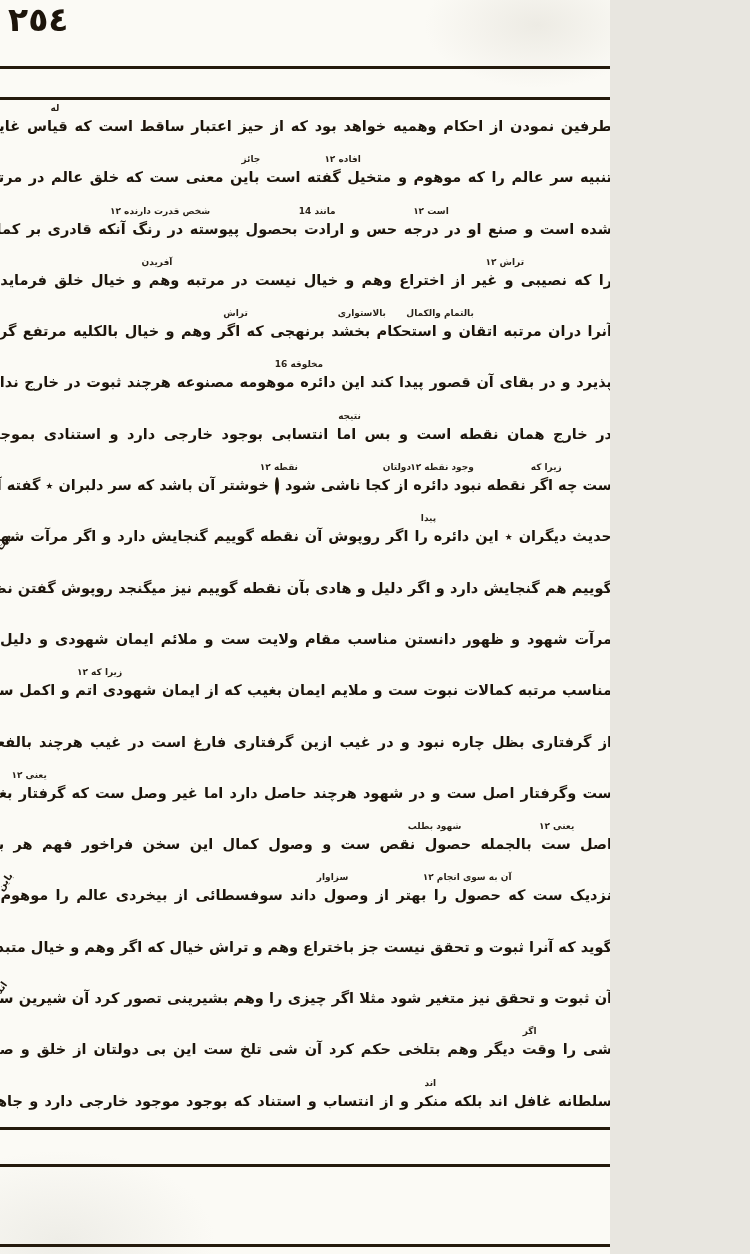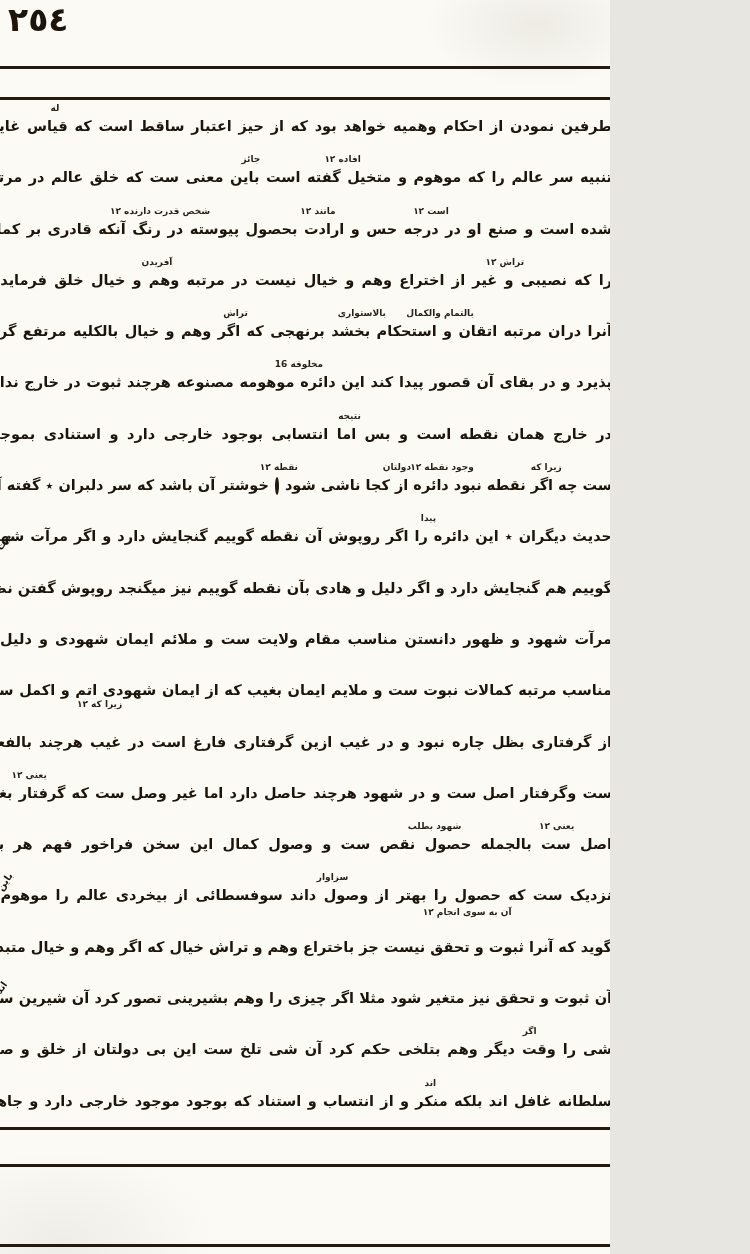--- a/index.html
+++ b/index.html
@@ -63,21 +63,21 @@
         <span class="gloss" style="right: 88%;">له</span>
       </div>
       <div class="tline">
         <span class="ttext">تنبیه سر عالم را که موهوم و متخیل گفته است باین معنی ست که خلق عالم در مرتبه وهم و خیال واقع</span>
         <span class="gloss" style="right: 40%;">افاده ۱۲</span>
         <span class="gloss" style="right: 56%;">جائز</span>
       </div>
       <div class="tline">
         <span class="ttext">شده است و صنع او در درجه حس و ارادت بحصول پیوسته در رنگ آنکه قادری بر کمال دائره موهومه</span>
         <span class="gloss" style="right: 26%;">است ۱۲</span>
-        <span class="gloss" style="right: 44%;">مانند ۱۲</span>
+        <span class="gloss" style="right: 44%;">مانند 14</span>
         <span class="gloss" style="right: 64%;">شخص قدرت دارنده ۱۲</span>
       </div>
       <div class="tline">
         <span class="ttext">را که نصیبی و غیر از اختراع وهم و خیال نیست در مرتبه وهم و خیال خلق فرماید و بصنع کامل خود</span>
         <span class="gloss" style="right: 14%;">تراش ۱۲</span>
         <span class="gloss" style="right: 70%;">آفریدن</span>
       </div>
       <div class="tline">
         <span class="ttext">آنرا دران مرتبه اتقان و استحکام بخشد برنهجی که اگر وهم و خیال بالکلیه مرتفع گردد در ثبوت آن خلل</span>
         <span class="gloss" style="right: 22%;">بالتمام والکمال</span>
@@ -106,37 +106,37 @@
         <span class="gloss" style="right: 28%;">پیدا</span>
       </div>
       <div class="tline">
         <span class="ttext">گوییم هم گنجایش دارد و اگر دلیل و هادی بآن نقطه گوییم نیز میگنجد روپوش گفتن نظر بعوام است و</span>
       </div>
       <div class="tline">
         <span class="ttext">مرآت شهود و ظهور دانستن مناسب مقام ولایت ست و ملائم ایمان شهودی و دلیل و هادی گفتن</span>
       </div>
       <div class="tline">
         <span class="ttext">مناسب مرتبه کمالات نبوت ست و ملایم ایمان بغیب که از ایمان شهودی اتم و اکمل ست چه در شهود</span>
-        <span class="gloss" style="right: 78%; margin-top: 32px;">زیرا که ۱۲</span>
+        <span class="gloss" style="right: 78%;">زیرا که ۱۲</span>
       </div>
       <div class="tline">
         <span class="ttext">از گرفتاری بظل چاره نبود و در غیب ازین گرفتاری فارغ است در غیب هرچند بالفعل حاصل ندارد اما وصل</span>
       </div>
       <div class="tline">
         <span class="ttext">ست وگرفتار اصل ست و در شهود هرچند حاصل دارد اما غیر وصل ست که گرفتار بغیر ست که ظل آن</span>
         <span class="gloss" style="right: 90%;">یعنی ۱۲</span>
       </div>
       <div class="tline">
         <span class="ttext">اصل ست بالجمله حصول نقص ست و وصول کمال این سخن فراخور فهم هر بی سرانجامی نیست بلکه</span>
         <span class="gloss" style="right: 6%;">یعنی ۱۲</span>
         <span class="gloss" style="right: 24%;">شهود بطلب</span>
       </div>
       <div class="tline">
         <span class="ttext">نزدیک ست که حصول را بهتر از وصول داند سوفسطائی از بیخردی عالم را موهوم و متخیل بآن معنی</span>
-        <span class="gloss" style="right: 16%; margin-top: 35px;">آن به سوی انجام ۱۲</span>
+        <span class="gloss" style="right: 16%;">آن به سوی انجام ۱۲</span>
         <span class="gloss" style="right: 42%;">سزاوار</span>
       </div>
       <div class="tline">
         <span class="ttext">گوید که آنرا ثبوت و تحقق نیست جز باختراع وهم و تراش خیال که اگر وهم و خیال متبدل گردد</span>
       </div>
       <div class="tline">
         <span class="ttext">آن ثبوت و تحقق نیز متغیر شود مثلا اگر چیزی را وهم بشیرینی تصور کرد آن شیرین ست و اگر همان</span>
       </div>
       <div class="tline">
         <span class="ttext">شی را وقت دیگر وهم بتلخی حکم کرد آن شی تلخ ست این بی دولتان از خلق و صنع خداوندی جل</span>

